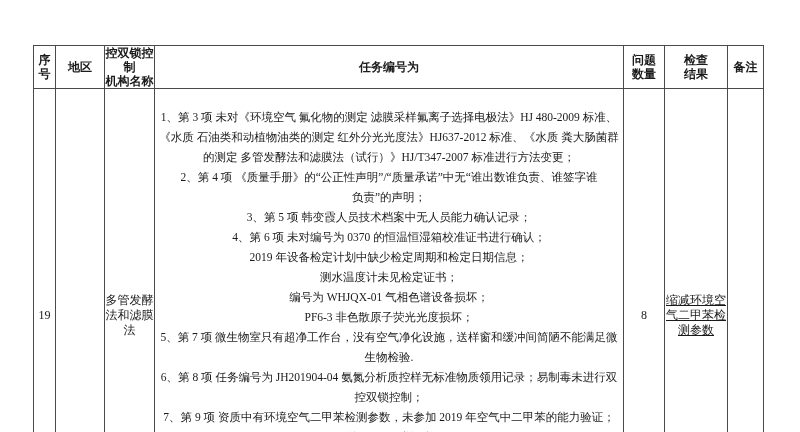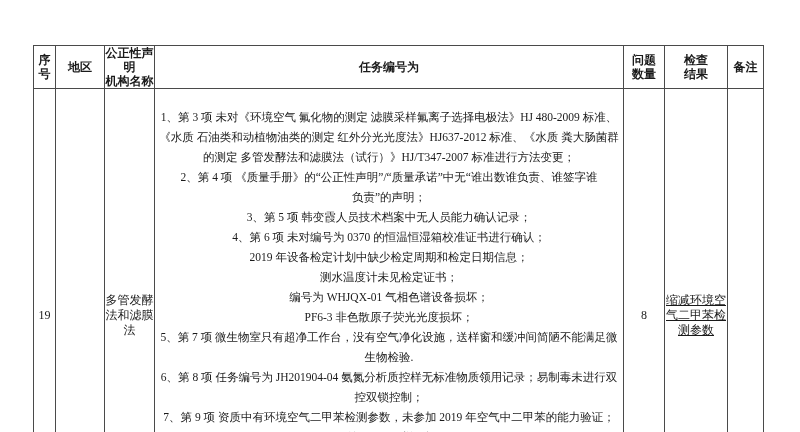--- a/index.html
+++ b/index.html
@@ -80,21 +80,21 @@
       <col style="width:469px">
       <col style="width:41px">
       <col style="width:63px">
       <col style="width:36px">
     </colgroup>
     <tbody>
       <tr class="header-row">
         <td>序
 号</td>
         <td>地区</td>
-        <td>公正性声明
+        <td>控双锁控制
 机构名称</td>
         <td>任务编号为</td>
         <td>问题
 数量</td>
         <td>检查
 结果</td>
         <td>备注</td>
       </tr>
       <tr class="data-row">
         <td>19</td>

